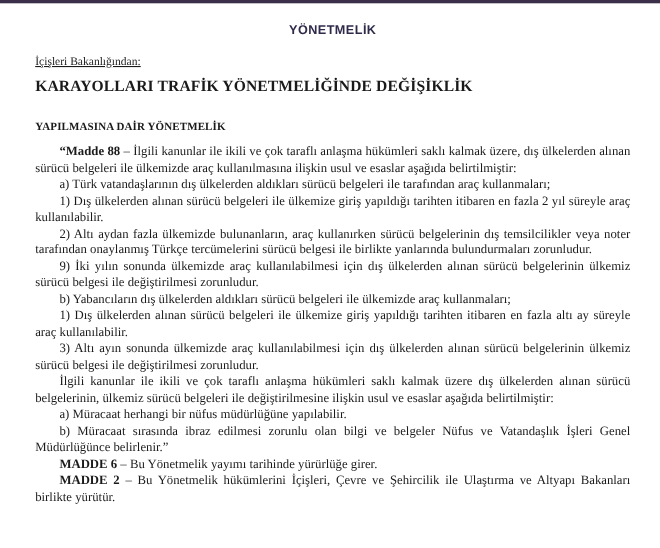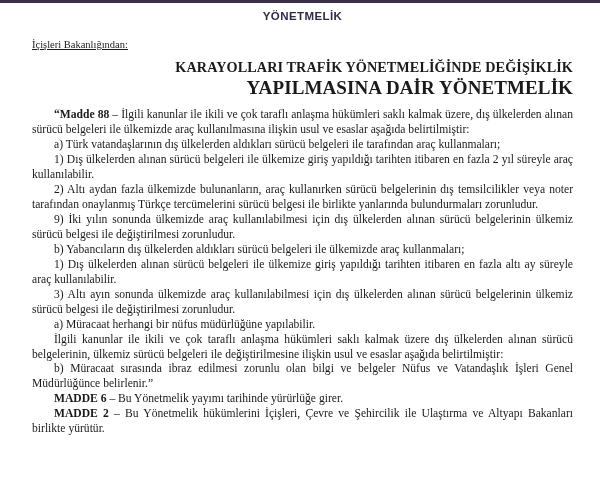--- a/index.html
+++ b/index.html
@@ -23,51 +23,52 @@
   }
   .top-rule {
     position: absolute;
     top: 0;
     left: 0;
     width: 600px;
     height: 3px;
     background: #3b2f4a;
   }
   .content {
-    padding: 6px 27px 0 32px;
+    padding: 18px 27px 0 32px;
   }
   .doc-type {
     text-align: center;
     font-family: "Liberation Sans", "DejaVu Sans", sans-serif;
     font-weight: bold;
     font-size: 11.5px;
     letter-spacing: 0.4px;
     color: #2e2a4a;
     margin: 4px 0 0 0;
     line-height: 1.2;
   }
   .issuer {
     margin-top: 14px;
     font-size: 10.5px;
     text-decoration: underline;
     display: inline-block;
     line-height: 1.3;
     font-family: Liberation Serif, serif;
   }
   .reg-title {
-    text-align: right;
+    text-align: left;
     font-weight: bold;
     font-size: 14.2px;
     line-height: 1.28;
     margin-top: 6px;
     letter-spacing: 0.1px;
   }
   .reg-title .line2 {
-    font-size: 19px;
+    font-size: 10px;
     display: block;
+    margin-top: 22px;
   }
   .body-block {
     margin-top: 8px;
   }
   p.para {
     margin: 0;
     font-size: 11.6px;
     line-height: 1.29;
     text-align: justify;
     text-indent: 22px;
@@ -109,23 +110,23 @@
       <p class="para"><span class="lead"></span><span>2) Altı aydan fazla ülkemizde bulunanların, araç kullanırken sürücü belgelerinin dış temsilcilikler veya noter tarafından onaylanmış Türkçe tercümelerini sürücü belgesi ile birlikte yanlarında bulundurmaları zorunludur.</span></p>
 
       <p class="para"><span class="lead"></span><span>9) İki yılın sonunda ülkemizde araç kullanılabilmesi için dış ülkelerden alınan sürücü belgelerinin ülkemiz sürücü belgesi ile değiştirilmesi zorunludur.</span></p>
 
       <p class="para"><span class="lead"></span><span>b) Yabancıların dış ülkelerden aldıkları sürücü belgeleri ile ülkemizde araç kullanmaları;</span></p>
 
       <p class="para"><span class="lead"></span><span>1) Dış ülkelerden alınan sürücü belgeleri ile ülkemize giriş yapıldığı tarihten itibaren en fazla altı ay süreyle araç kullanılabilir.</span></p>
 
       <p class="para"><span class="lead"></span><span>3) Altı ayın sonunda ülkemizde araç kullanılabilmesi için dış ülkelerden alınan sürücü belgelerinin ülkemiz sürücü belgesi ile değiştirilmesi zorunludur.</span></p>
 
+      <p class="para"><span class="lead"></span><span>İlgili kanunlar ile ikili ve çok taraflı anlaşma hükümleri saklı kalmak üzere dış ülkelerden alınan sürücü belgelerinin, ülkemiz sürücü belgeleri ile değiştirilmesine ilişkin usul ve esaslar aşağıda belirtilmiştir:</span></p>
+
       <p class="para"><span class="lead"></span><span>a) Müracaat herhangi bir nüfus müdürlüğüne yapılabilir.</span></p>
-
-      <p class="para"><span class="lead"></span><span>İlgili kanunlar ile ikili ve çok taraflı anlaşma hükümleri saklı kalmak üzere dış ülkelerden alınan sürücü belgelerinin, ülkemiz sürücü belgeleri ile değiştirilmesine ilişkin usul ve esaslar aşağıda belirtilmiştir:</span></p>
 
       <p class="para"><span class="lead"></span><span>b) Müracaat sırasında ibraz edilmesi zorunlu olan bilgi ve belgeler Nüfus ve Vatandaşlık İşleri Genel Müdürlüğünce belirlenir.”</span></p>
 
       <p class="para"><span class="lead">MADDE 6 </span><span>– Bu Yönetmelik yayımı tarihinde yürürlüğe girer.</span></p>
 
       <p class="para"><span class="lead">MADDE 2 </span><span>– Bu Yönetmelik hükümlerini İçişleri, Çevre ve Şehircilik ile Ulaştırma ve Altyapı Bakanları birlikte yürütür.</span></p>
 
     </div>
   </div>
 </div>

